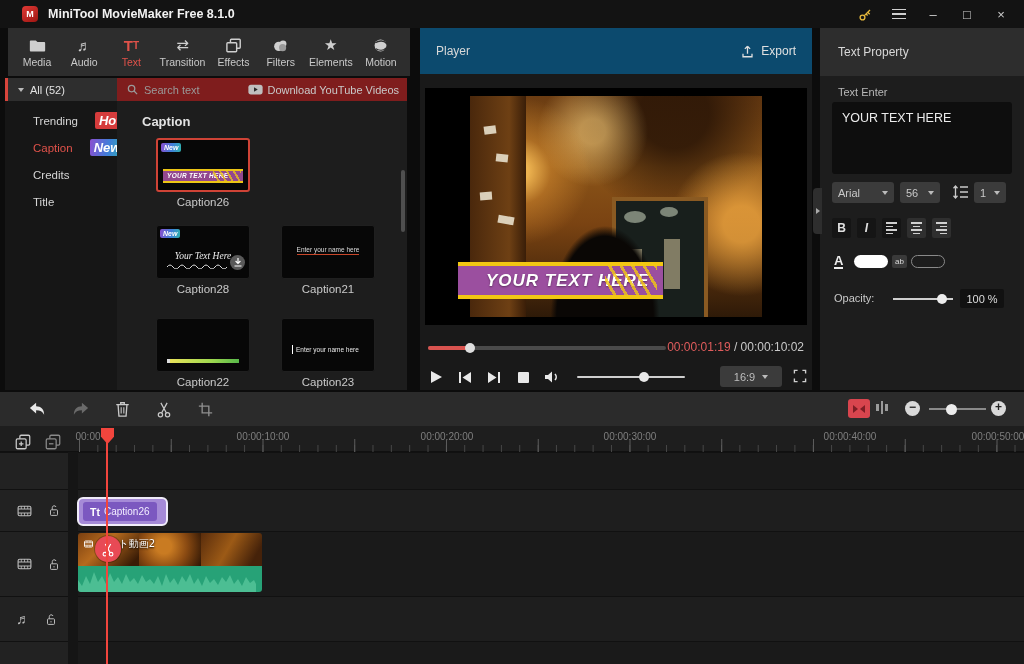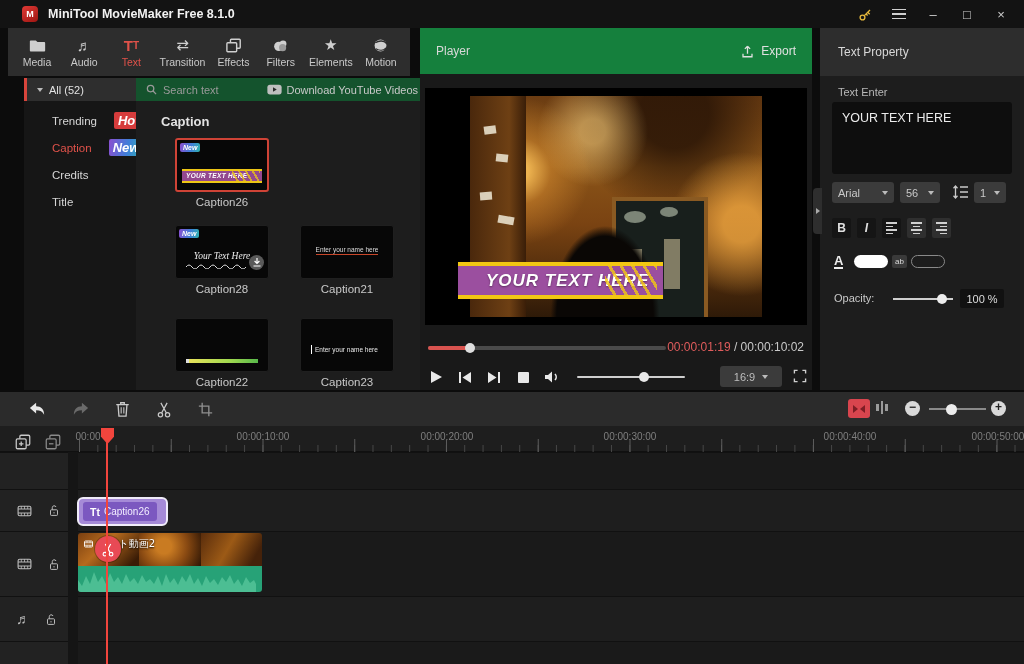--- a/index.html
+++ b/index.html
@@ -17,33 +17,33 @@
   .hamburger i{height:1.5px;background:#cfcfcf;display:block;}
 
   
   .toolbar-panel{position:absolute;left:8px;top:28px;width:402px;height:48px;background:#2d2d2d;display:flex;align-items:center;justify-content:space-between;padding:0 10px;}
   .tab{display:flex;flex-direction:column;align-items:center;justify-content:center;gap:2px;min-width:38px;color:#c9c9c9;}
   .tab .glyph{height:18px;display:flex;align-items:center;justify-content:center;font-size:15px;color:#cfcfcf;}
   .tab .lbl{font-size:10.5px;}
   .tab.active .glyph,.tab.active .lbl,.tab.active .tbig,.tab.active .tsmall{color:#e0524a;}
   .tbig{font-size:15px;font-weight:bold;} .tsmall{font-size:10px;font-weight:bold;}
 
-  .library-panel{position:absolute;left:24px;top:78px;width:402px;height:312px;background:#1d1d1d;}
+  .library-panel{position:absolute;left:5px;top:78px;width:402px;height:312px;background:#1d1d1d;}
   .sidebar{position:absolute;left:0;top:0;width:112px;height:312px;background:#161616;}
   .allrow{position:absolute;left:0;top:0;width:112px;height:23px;background:#2e2e2e;border-left:3px solid #d8453c;display:flex;align-items:center;gap:6px;padding-left:10px;font-size:11px;color:#e2e2e2;}
   .side-item{position:absolute;left:28px;height:15px;display:flex;align-items:center;gap:17px;font-size:11.5px;color:#d6d6d6;}
   .side-item.red{color:#e0524a;}
   .badge{font-size:13px;font-style:italic;font-weight:bold;color:#fff;padding:1px 4px;border-radius:2px;}
   .badge.hot{background:#d63c3c;}
   .badge.new{background:linear-gradient(100deg,#8a4fd0 0%,#3f7fd9 55%,#2fb3ae 100%);}
   .tri-down{width:0;height:0;border-left:3.5px solid transparent;border-right:3.5px solid transparent;border-top:4.5px solid #bbb;}
   .tri-right{width:0;height:0;border-top:3.5px solid transparent;border-bottom:3.5px solid transparent;border-left:4.5px solid #aaa;}
 
   .lib-content{position:absolute;left:112px;top:0;width:290px;height:312px;background:#1d1d1d;overflow:hidden;}
-  .searchbar{position:absolute;left:0;top:0;width:290px;height:23px;background:#14532d;display:flex;align-items:center;font-size:11px;color:#9a9a9a;}
+  .searchbar{position:absolute;left:0;top:0;width:290px;height:23px;background:#7f1d1d;display:flex;align-items:center;font-size:11px;color:#9a9a9a;}
   .searchbar .dl{margin-left:auto;display:flex;align-items:center;gap:5px;color:#c9c9c9;padding-right:8px;}
   .section-title{position:absolute;left:25px;top:36px;font-size:13px;font-weight:bold;color:#e3e3e3;}
   .tile{position:absolute;width:94px;}
   .thumb{position:relative;width:94px;height:54px;background:#070707;border:1px solid #1f1f1f;border-radius:3px;overflow:hidden;}
   .thumb.selected{border:2px solid #cf4336;}
   .badge-mini{position:absolute;top:3px;left:3px;font-size:7px;font-style:italic;font-weight:bold;color:#fff;padding:1px 3px;border-radius:2px;background:linear-gradient(100deg,#8a4fd0 0%,#3f7fd9 55%,#2fb3ae 100%);}
   .tile-label{position:absolute;top:58px;left:0;width:94px;text-align:center;font-size:11.5px;color:#c9c9c9;}
   .banner26{position:absolute;left:5px;right:5px;bottom:7px;height:14px;background:#93488f;border-top:2px solid #ecc515;border-bottom:2px solid #ecc515;color:#fff;font-size:6.5px;font-style:italic;font-weight:bold;line-height:10px;padding-left:4px;letter-spacing:.3px;}
   .banner26::after{content:"";position:absolute;right:2px;top:0;bottom:0;width:28px;background:repeating-linear-gradient(60deg,transparent 0 4px,rgba(236,197,21,.75) 4px 6px);}
   .banner27{position:absolute;left:8px;bottom:12px;width:68px;height:11px;background:#2f6fd6;transform:skewX(-18deg);color:#fff;font-size:6px;font-style:italic;font-weight:bold;line-height:11px;text-align:center;}
@@ -53,21 +53,21 @@
   .squig28{position:absolute;left:10px;bottom:9px;}
   .t21{position:absolute;top:20px;left:0;right:0;text-align:center;font-size:6.5px;color:#ddd;}
   .t21 span{border-bottom:1px solid #c9472a;padding-bottom:1px;}
   .bar22{position:absolute;left:10px;right:10px;bottom:8px;height:4px;background:linear-gradient(90deg,#e8e25a,#9ed84f 60%,#58b84a);border-left:3px solid #ddd;}
   .t23{position:absolute;top:26px;left:10px;font-size:6.5px;color:#e8e8e8;display:flex;align-items:center;gap:3px;}
   .t23 i{display:block;width:1px;height:9px;background:#fff;}
   .lib-scroll{position:absolute;right:2px;top:92px;width:4px;height:62px;border-radius:2px;background:#4f4f4f;}
 
   
   .player-panel{position:absolute;left:420px;top:28px;width:392px;height:362px;background:#191919;}
-  .player-header{position:absolute;left:0;top:0;width:392px;height:46px;background:#15803d;display:flex;align-items:center;padding:0 16px;font-size:12px;color:#d8d8d8;}
+  .player-header{position:absolute;left:0;top:0;width:392px;height:46px;background:#0c4a6e;display:flex;align-items:center;padding:0 16px;font-size:12px;color:#d8d8d8;}
   .export{margin-left:auto;display:flex;align-items:center;gap:6px;font-size:12px;color:#e0e0e0;}
   .video-frame{position:absolute;left:5px;top:60px;width:382px;height:237px;background:#000;}
   .photo{position:absolute;left:45px;top:8px;width:292px;height:221px;overflow:hidden;
     background:
       radial-gradient(circle at 16% 34%, rgba(255,196,90,.85) 0 4%, rgba(255,170,60,.35) 12%, transparent 26%),
       radial-gradient(circle at 42% 16%, rgba(255,214,130,.55) 0 5%, transparent 22%),
       radial-gradient(circle at 93% 58%, rgba(255,180,70,.7) 0 6%, transparent 24%),
       radial-gradient(circle at 70% 8%, rgba(40,20,6,.85) 0 12%, transparent 36%),
       linear-gradient(180deg,#6b3c12 0%,#8a5418 32%,#7a4312 58%,#2e1a08 100%);}
   .shelf{position:absolute;left:0;top:0;width:56px;height:100%;background:linear-gradient(90deg,#4a280c,#6e4014 70%,#3a1e08);}

